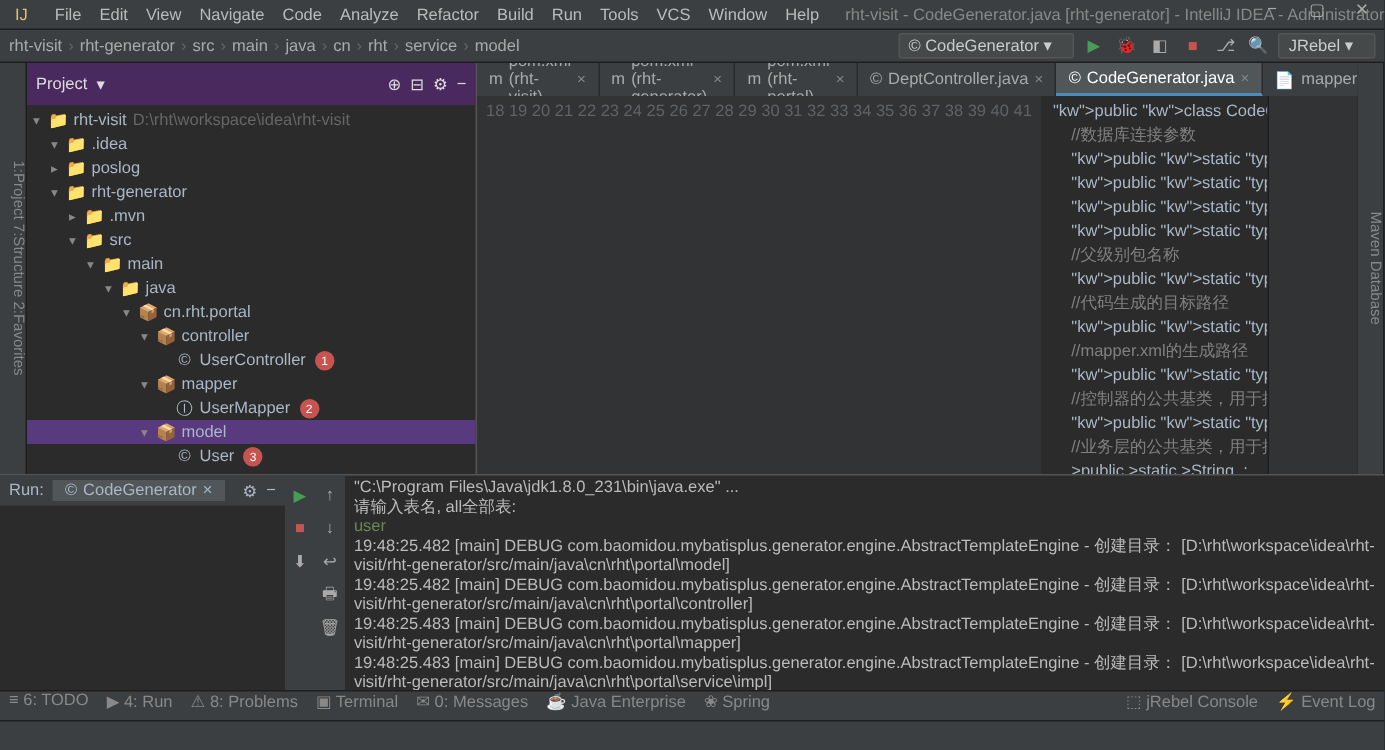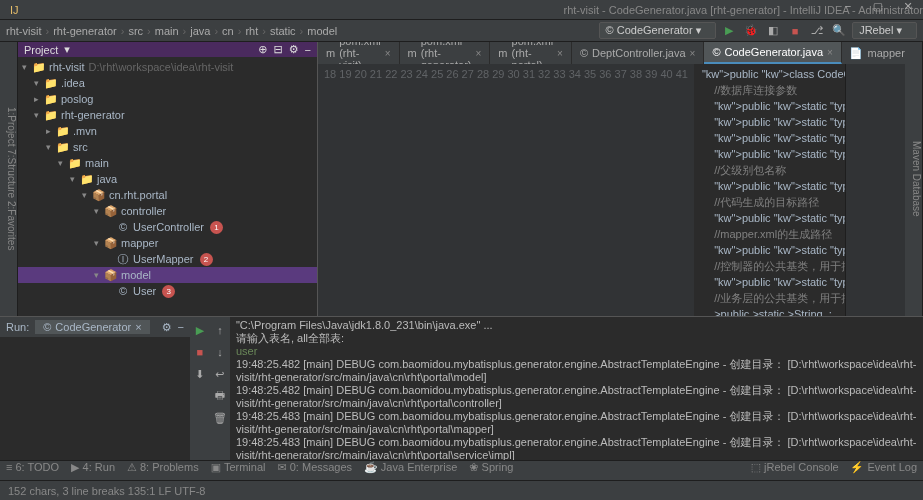--- a/index.html
+++ b/index.html
@@ -13,21 +13,21 @@
 .breadcrumb{display:flex;gap:4px;color:#888;flex:1}
 .breadcrumb span{color:#aaa}
 .toolbar .right{display:flex;gap:4px;align-items:center}
 .dropdown{background:#45494a;border:1px solid #555;padding:1px 14px 1px 6px;color:#ccc;border-radius:2px;position:relative}
 .icon-btn{width:18px;height:18px;display:inline-flex;align-items:center;justify-content:center;color:#aaa}
 .icon-btn.green{color:#499c54}
 .icon-btn.red{color:#c75450}
 .main{display:flex;flex:1;min-height:0}
 .gutter{background:#3c3f41;width:18px;display:flex;flex-direction:column;align-items:center;padding:4px 0;gap:8px;border-right:1px solid #1e1e1e;font-size:10px;color:#888;writing-mode:vertical-rl}
 .project-panel{width:300px;background:#2b2b2b;display:flex;flex-direction:column;border-right:1px solid #555}
-.panel-header{background:#4a2a5e;height:15px;display:flex;align-items:center;padding:0 6px;color:#ddd;gap:6px}
+.panel-header{background:#4a2a5e;height:28px;display:flex;align-items:center;padding:0 6px;color:#ddd;gap:6px}
 .panel-header .title{flex:1}
 .tree{flex:1;overflow:hidden;padding:2px 0}
 .tree-item{display:flex;align-items:center;padding:0 4px;height:16px;white-space:nowrap}
 .tree-item .arrow{width:10px;color:#888;font-size:9px}
 .tree-item .icon{width:14px;text-align:center;margin-right:3px}
 .tree-item.selected{background:#5a3a7e}
 .tree-item .label{color:#a9b7c6}
 .tree-item .hint{color:#666;margin-left:4px}
 .badge{width:13px;height:13px;border-radius:50%;background:#c75450;color:#fff;font-size:8px;display:inline-flex;align-items:center;justify-content:center;margin-left:6px}
 .folder{color:#8faadc}
@@ -52,20 +52,21 @@
 .console .usr{color:#6a8759}
 .bottom-tabs{background:#3c3f41;height:20px;display:flex;align-items:flex-start;padding:0 6px;gap:12px;border-top:1px solid #1e1e1e;color:#888}
 .statusbar{background:#3c3f41;height:20px;display:flex;align-items:center;padding:0 8px;justify-content:space-between;color:#888;border-top:1px solid #1e1e1e}
 .indent{display:inline-block}
 </style>
 </head>
 <body>
 
 <div class="menubar">
   <span style="color:#e8bf6a">IJ</span>
+  <span id="menus"><span>File</span><span>Edit</span><span>View</span><span>Navigate</span><span>Code</span><span>Analyze</span><span>Refactor</span><span>Build</span><span>Run</span><span>Tools</span><span>VCS</span><span>Window</span><span>Help</span></span>
   <div class="titlebar">rht-visit - CodeGenerator.java [rht-generator] - IntelliJ IDEA - Administrator</div>
   <div class="win-controls">
     <span>−</span>
     <span>▢</span>
     <span>✕</span>
   </div>
 </div>
 
 <div class="toolbar">
   <div class="breadcrumb" id="breadcrumb">
@@ -76,21 +77,21 @@
       <span>src</span> 
       <span style="color:#666">›</span> 
       <span>main</span> 
       <span style="color:#666">›</span> 
       <span>java</span> 
       <span style="color:#666">›</span> 
       <span>cn</span> 
       <span style="color:#666">›</span> 
       <span>rht</span> 
       <span style="color:#666">›</span> 
-      <span>static</span> 
+      <span>service</span> 
       <span style="color:#666">›</span> 
       <span>model</span>
     </div>
   <div class="right">
     <span class="dropdown">© <span>CodeGenerator</span> ▾</span>
     <span class="icon-btn green">▶</span>
     <span class="icon-btn green">🐞</span>
     <span class="icon-btn">◧</span>
     <span class="icon-btn red">■</span>
     <span class="icon-btn">⎇</span>
@@ -344,14 +345,13 @@
     <span>▣ Terminal</span>
     <span>✉ 0: Messages</span>
     <span>☕ Java Enterprise</span>
     <span>❀ Spring</span>
     <span style="flex:1"></span>
     <span>⬚ jRebel Console</span> 
     <span>⚡ Event Log</span>
   </div>
 
 <div class="statusbar">
-  <span>152 chars, 3 line breaks   135:1   LF   UTF-8</span>
 </div>
 
 </body></html>

